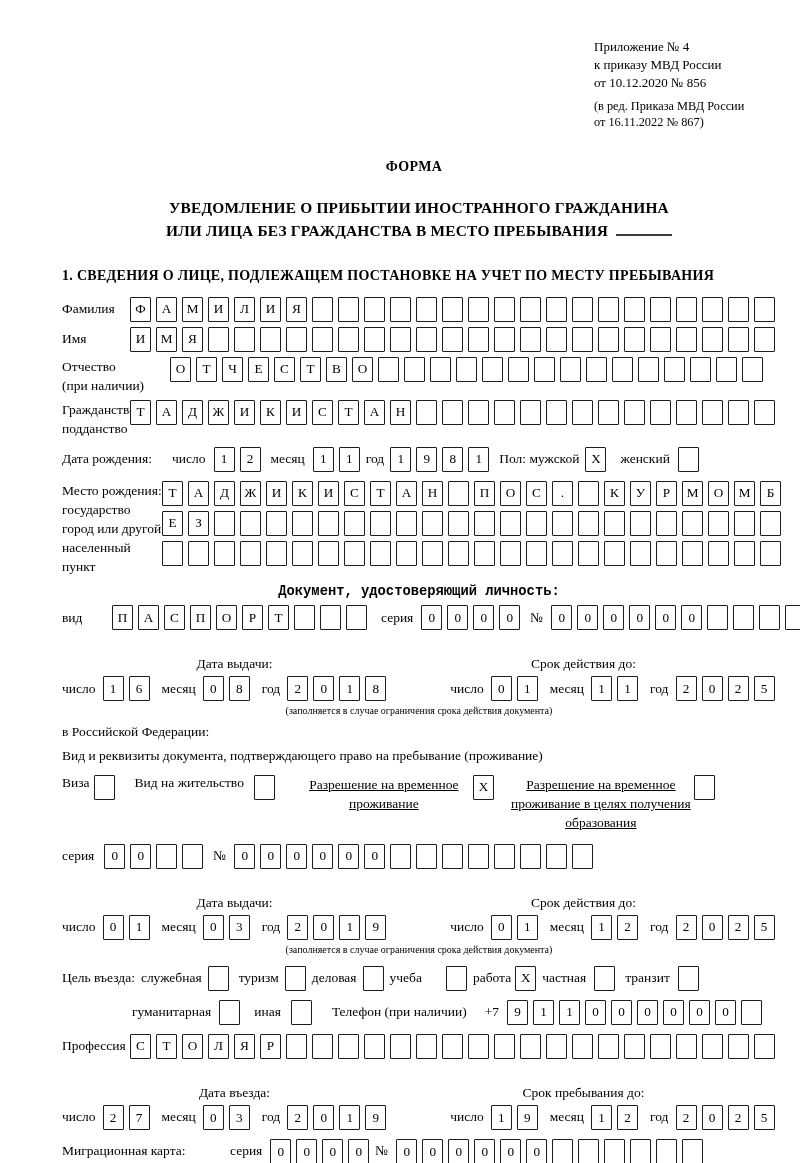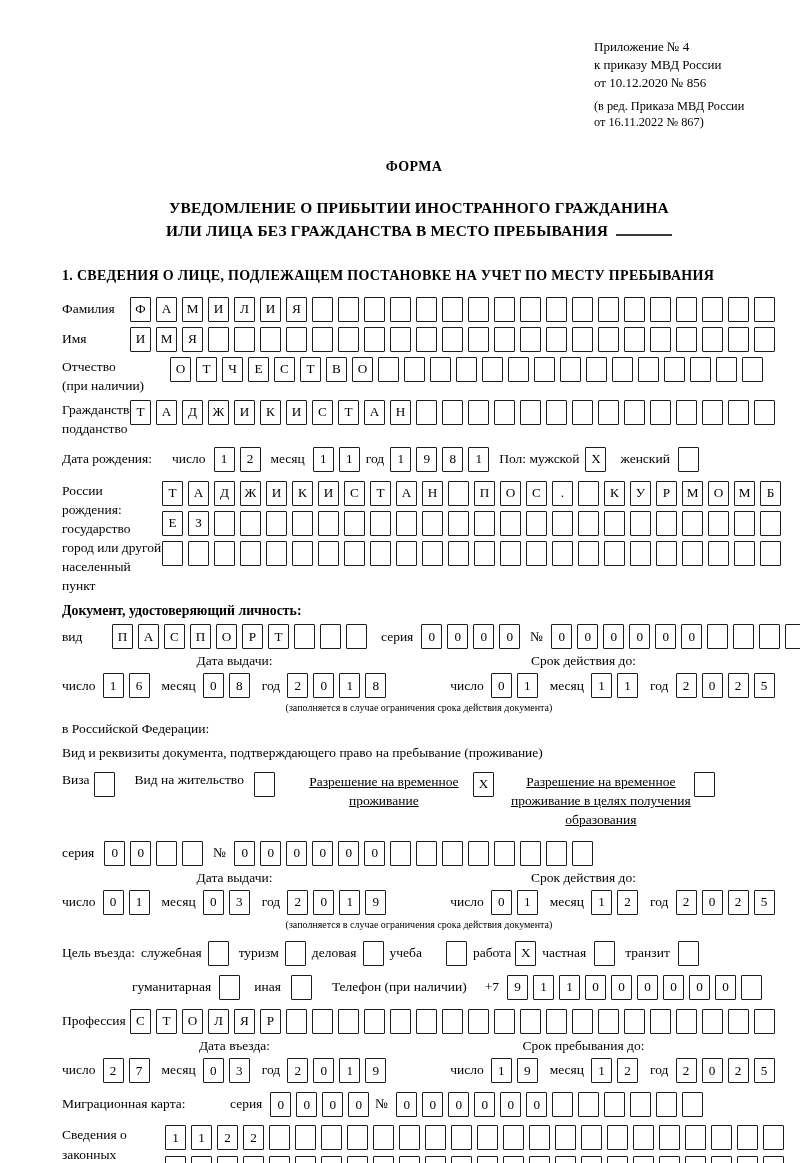--- a/index.html
+++ b/index.html
@@ -25,23 +25,23 @@
   .lbl2{flex:none;line-height:19px;}
   .cells{display:inline-flex;gap:5px;flex:none;vertical-align:middle;}
   .cell{
     flex:none;width:21px;height:25px;box-sizing:border-box;
     border:1.5px solid #1d1d1d;border-radius:1px;background:#fff;
     display:inline-flex;align-items:center;justify-content:center;
     font-size:13.2px;
   }
   .vgap4{margin-top:9px;}
   .vgap8{margin-top:12px;}
-  .center-bold{font-weight:bold;font-size:13.8px;margin-top:8px;}
+  .center-bold{text-align:center;font-weight:bold;font-size:13.8px;margin-top:8px;font-family:Liberation Mono, monospace;}
   
-  .dblock{margin-top:4px;}
+  .dblock{margin-top:26px;}
   .dheads{display:flex;font-size:13.5px;}
   .dheads .h1{width:345px;text-align:center;}
   .dheads .h2{width:345px;text-align:center;margin-left:4px;}
   .drow{display:flex;align-items:center;margin-top:4px;}
   .dg{display:flex;align-items:center;}
   .dg .dl{margin-right:7px;}
   .dg .mg{margin-left:12px;}
   .dg2{margin-left:64px;}
   .note{font-size:10px;text-align:center;margin-top:4px;}
   
@@ -231,21 +231,21 @@
         <span class="cell">X</span>
       </span>
     <span class="lbl gap14" style="margin-right:8px">женский</span>
     <span class="cells">
         <span class="cell"></span>
       </span>
   </div>
 
   <div class="frow top vgap4">
     <span class="lbl2" style="width:100px">
-      <span>России рождения:</span><br>
+      <span>Место рождения:</span><br>
       <span>государство</span><br>
       <span>город или другой</span><br>
       <span>населенный пункт</span>
     </span>
     <span>
       <span class="cells" style="display:flex;margin-bottom:5px">
           <span class="cell">Т</span>
           <span class="cell">А</span>
           <span class="cell">Д</span>
           <span class="cell">Ж</span>

